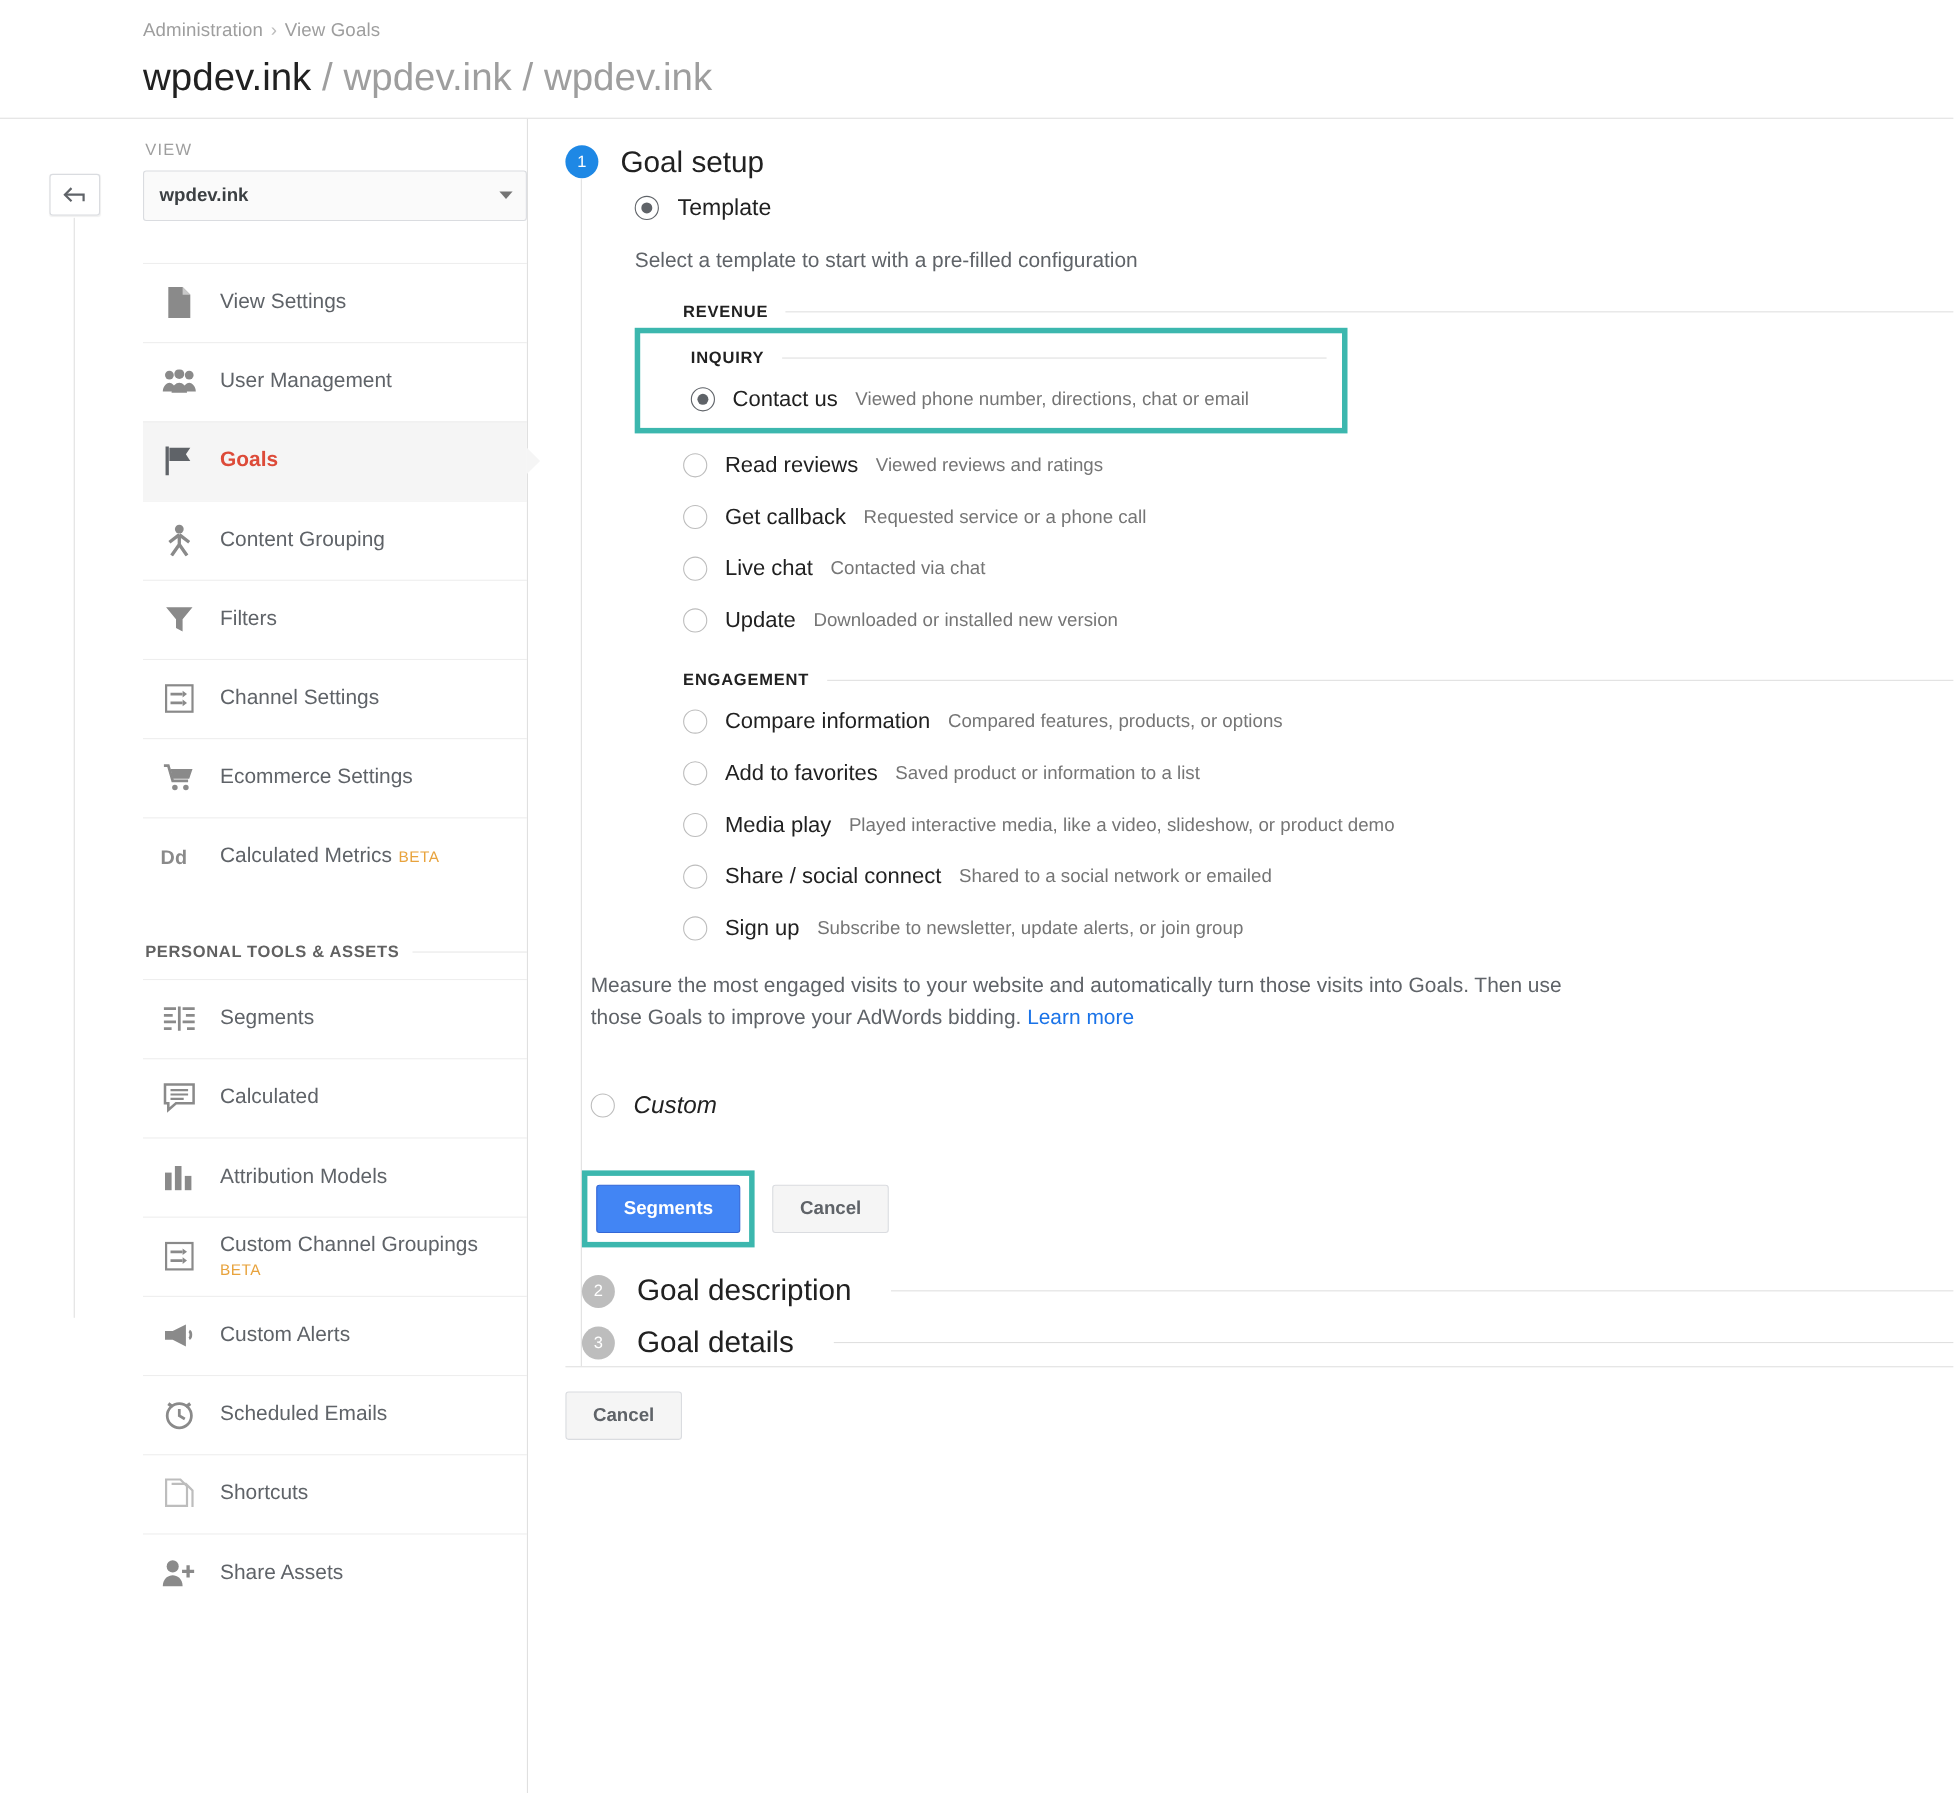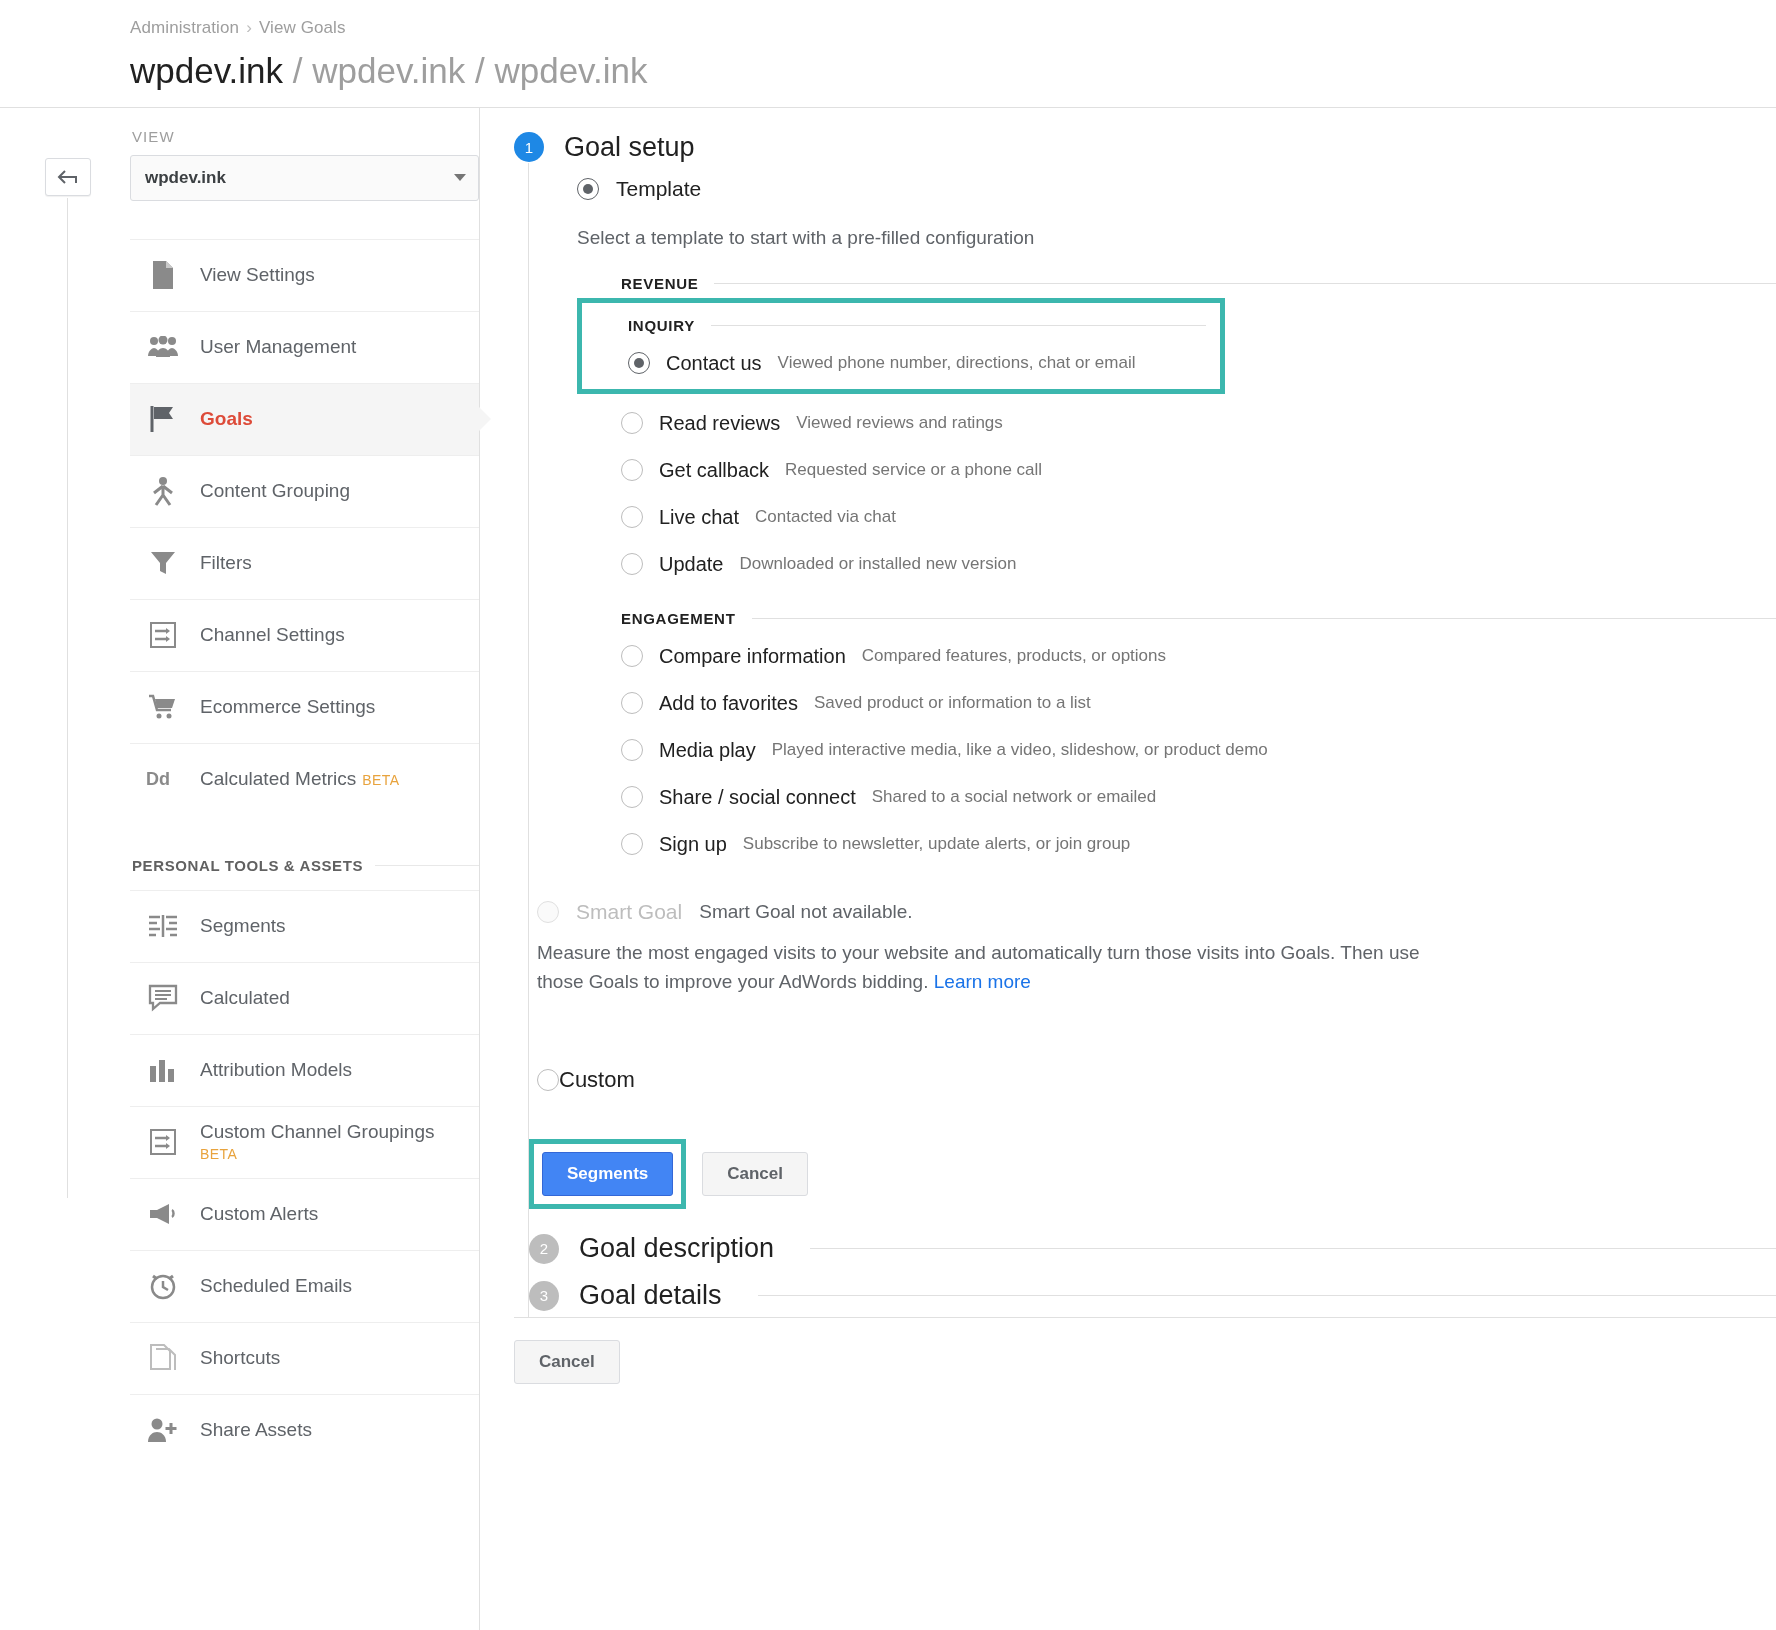--- a/index.html
+++ b/index.html
@@ -106,21 +106,21 @@
   .hl-box .grp-head { margin-left:46px; margin-top:10px; }
   .hl-box .grp-head .rule { margin-right:14px; }
   .hl-box .tmpl-row { padding-left:46px; }
 
   .smart-row { display:flex; align-items:center; gap:17px; margin:32px 0 0 -40px; }
   .smart-row .sg { font-size:21px; color:#bdbdbd; }
   .smart-row .sd { font-size:19px; color:#5f6368; }
   .smart-desc { font-size:19px; color:#5f6368; line-height:1.55; margin:14px 0 0 -40px; max-width:920px; }
   .smart-desc a { color:#1a73e8; text-decoration:none; }
 
-  .custom-row { display:flex; align-items:center; margin:71px 0 0 -40px; }
+  .custom-row { display:flex; align-items:center; gap:17px; margin:52px 0 0 -40px;font-style:italic; }
   .custom-row .t { font-size:22px; color:#212121; }
 
   .btn-bar { display:flex; align-items:center; gap:16px; margin:46px 0 0 -48px; padding-left:0; }
   .hl-btn { border:5px solid #3cb7ae; padding:8px; }
   .btn {
     height:44px; padding:0 24px; border-radius:3px; font-size:17px; font-weight:bold;
     display:inline-flex; align-items:center; justify-content:center; cursor:pointer;
   }
   .btn-primary { background:#4285f4; color:#fff; border:1px solid #3367d6; }
   .btn-secondary { background:#f5f5f5; color:#5f6368; border:1px solid #dadce0; }
@@ -427,25 +427,20 @@
           <span class="name">Share / social connect</span>
           <span class="desc">Shared to a social network or emailed</span>
         </div>
         <div class="tmpl-row">
           <span class="radio"></span>
           <span class="name">Sign up</span>
           <span class="desc">Subscribe to newsletter, update alerts, or join group</span>
         </div>
       </div>
 
-      <div class="smart-row">
-        <span class="radio disabled"></span>
-        <span class="sg">Smart Goal</span>
-        <span class="sd">Smart Goal not available.</span>
-      </div>
       <div class="smart-desc">
         <span>Measure the most engaged visits to your website and automatically turn those visits into Goals. Then use those Goals to improve your AdWords bidding.</span>
         <a href="#">Learn more</a>
       </div>
 
       <div class="custom-row">
         <span class="radio"></span>
         <span class="t">Custom</span>
       </div>
 

